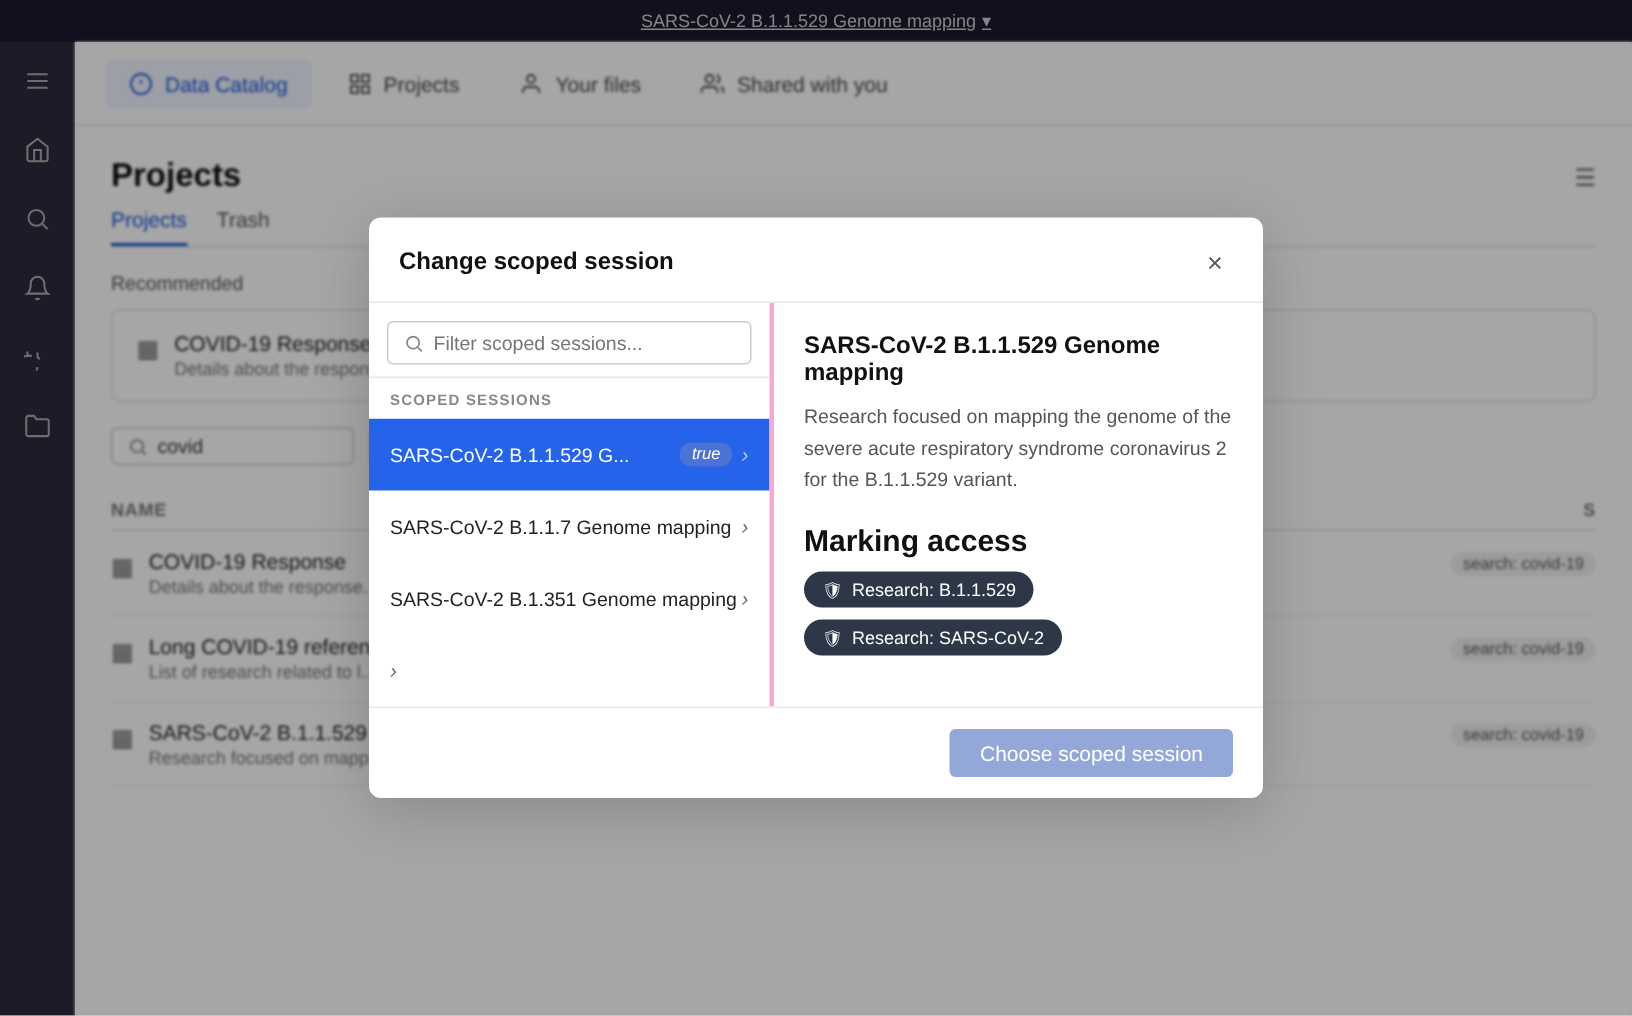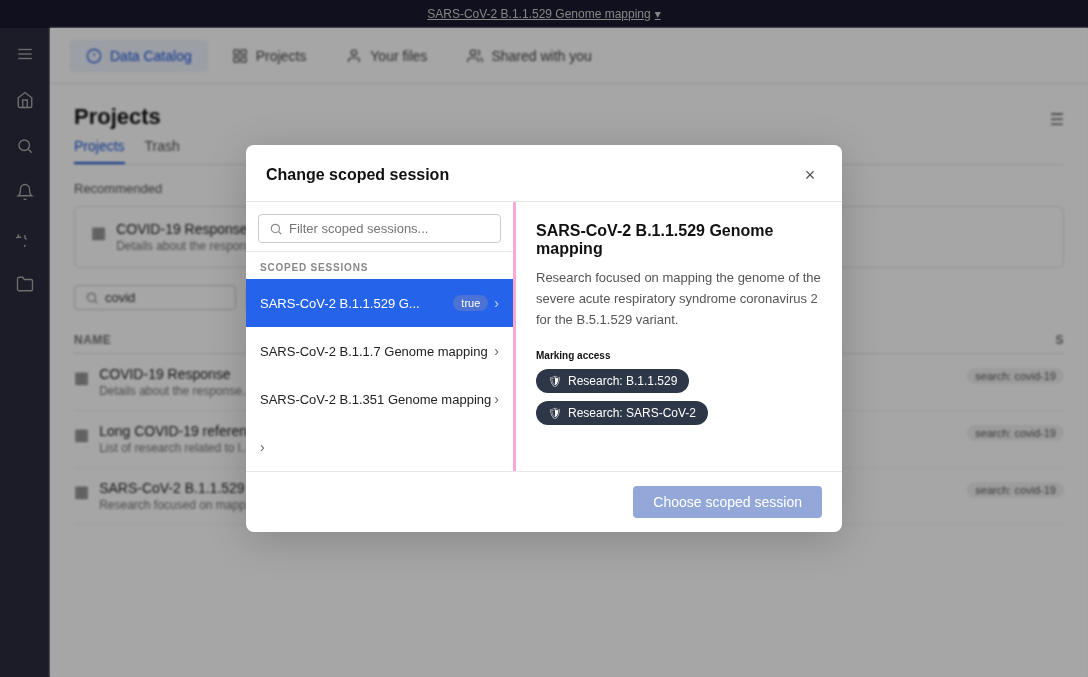--- a/index.html
+++ b/index.html
@@ -200,21 +200,21 @@
       display: flex; align-items: center; justify-content: space-between;
       padding: 16px 14px;
       cursor: pointer;
       font-size: 13px;
       color: #222;
     }
     .session-item.active { background: #2563eb; color: #fff; }
 
     .session-item-left { display: flex; align-items: center; gap: 8px; flex: 1; min-width: 0; }
     .session-item-text { overflow: hidden; text-overflow: ellipsis; white-space: nowrap; }
-    .session-item-right { display: flex; align-items: flex-start; gap: 6px; flex-shrink: 0; }
+    .session-item-right { display: flex; align-items: flex-start; gap: 6px; flex-shrink: 0; font-style: italic; }
 
     .badge-current {
       background: #4b72d4;
       color: #fff;
       font-size: 11px;
       padding: 2px 8px;
       border-radius: 10px;
       font-weight: 500;
     }
     .session-chevron { font-size: 14px; opacity: 0.7; }
@@ -222,21 +222,21 @@
     
     .modal-right {
       flex: 1;
       padding: 20px;
       overflow-y: auto;
     }
 
     .session-detail-title { font-size: 16px; font-weight: 600; color: #111; margin-bottom: 10px; }
     .session-detail-desc { font-size: 13px; color: #555; line-height: 1.6; margin-bottom: 20px; }
 
-    .marking-access-title { font-size: 10px; font-weight: 600; color: #111; margin-bottom: 8px; }
+    .marking-access-title { font-size: 20px; font-weight: 600; color: #111; margin-bottom: 8px; }
     .marking-access-desc { font-size: 13px; color: #555; line-height: 1.5; margin-bottom: 12px; }
 
     .marking-badge {
       display: inline-flex; align-items: center; gap: 6px;
       background: #2d3748;
       color: #fff;
       font-size: 12px;
       font-weight: 500;
       padding: 5px 12px;
       border-radius: 14px;
@@ -474,21 +474,21 @@
             <div class="session-item">
               <div class="session-item-right">
                 <span class="session-chevron">›</span>
               </div>
             </div>
           </div>
         </div>
 
         <div class="modal-right">
           <div class="session-detail-title">SARS-CoV-2 B.1.1.529 Genome mapping</div>
-          <div class="session-detail-desc">Research focused on mapping the genome of the severe acute respiratory syndrome coronavirus 2 for the B.5.1.529 variant.</div>
+          <div class="session-detail-desc">Research focused on mapping the genome of the severe acute respiratory syndrome coronavirus 2 for the B.1.1.529 variant.</div>
 
           <div class="marking-access-title">Marking access</div>
 
           <div>
             <div class="marking-badge">
               <span class="marking-badge-icon">🛡</span>
               <span>Research: B.1.1.529</span>
             </div>
             <br>
             <div class="marking-badge">

